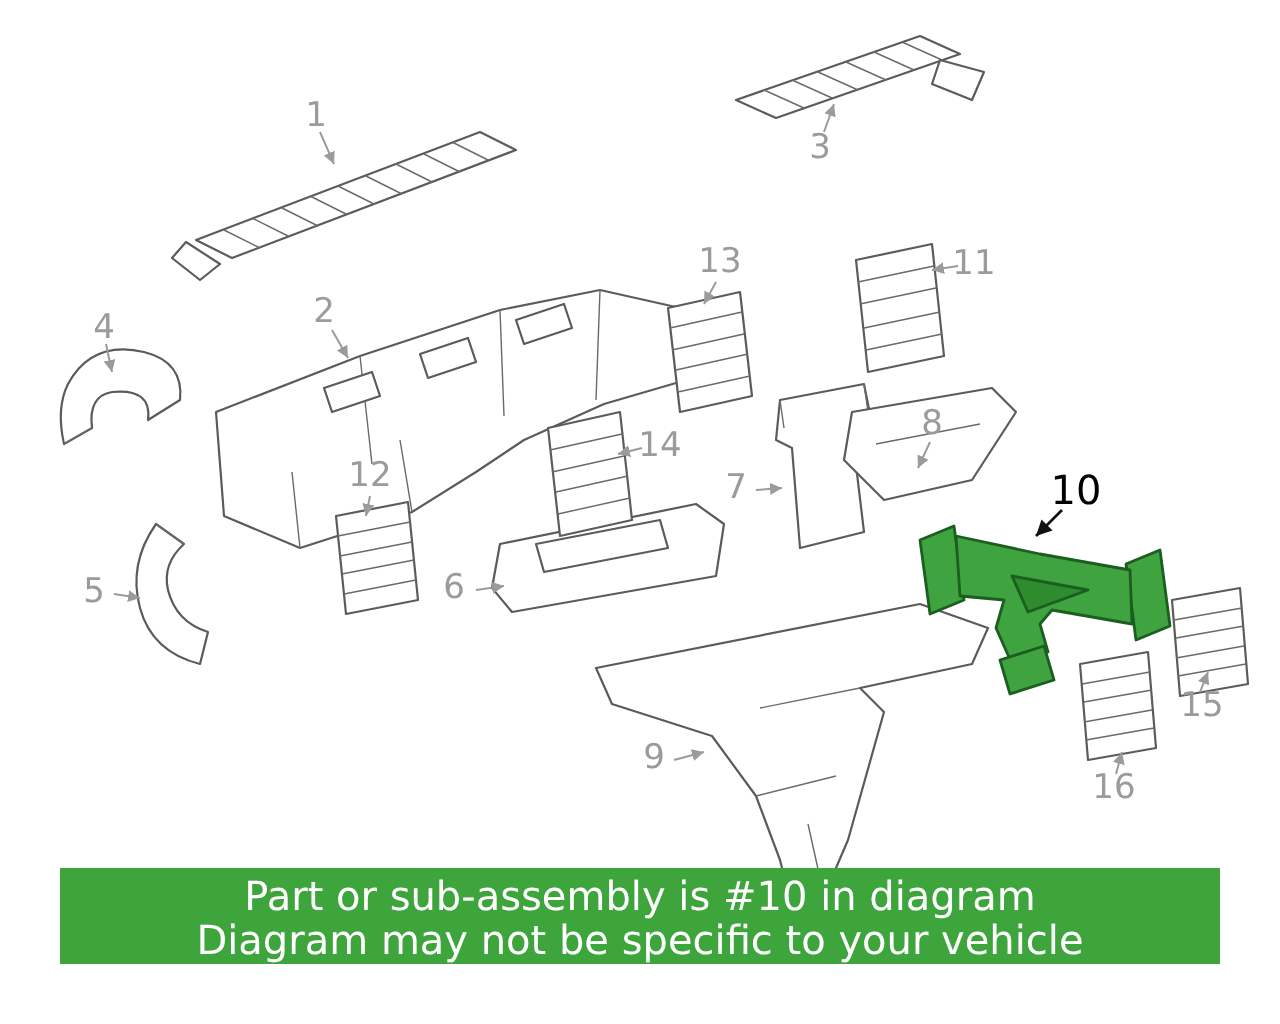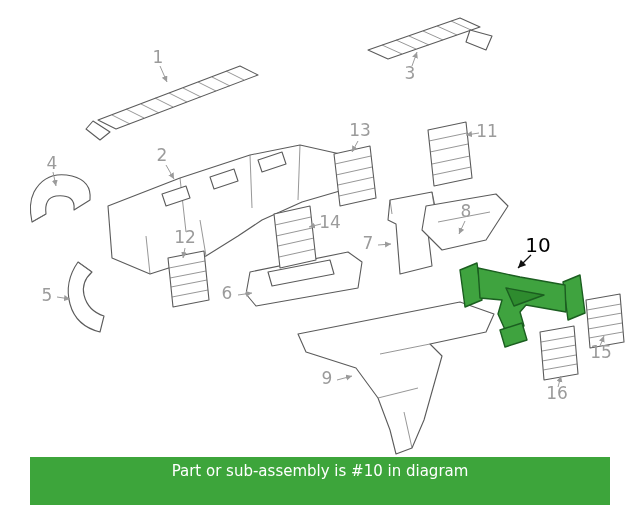--- a/index.html
+++ b/index.html
@@ -24,27 +24,27 @@
     font-size: 20px;
     font-family: "DejaVu Sans", "Liberation Sans", sans-serif;
     text-anchor: middle;
     cursor: pointer;
   }
   .part { stroke: #5b5b5b; stroke-width: 1.1; fill: #ffffff; stroke-linejoin: round; }
   .detail { stroke: #6a6a6a; stroke-width: 0.7; fill: none; }
   .banner {
     position: absolute;
     left: 30px;
-    top: 457px;
+    top: 434px;
     width: 580px;
     height: 48px;
     background: #3da53b;
     color: #ffffff;
     text-align: center;
-    font-size: 15px;
+    font-size: 20px;
     line-height: 22px;
     padding-top: 3px;
     box-sizing: border-box;
   }
 </style>
 </head>
 <body>
 
 <div class="stage">
 
@@ -178,15 +178,16 @@
     <text class="lbl" x="487" y="137">11</text>
     <text class="lbl" x="185" y="243">12</text>
     <text class="lbl" x="360" y="136">13</text>
     <text class="lbl" x="330" y="228">14</text>
     <text class="lbl" x="601" y="358">15</text>
     <text class="lbl" x="557" y="399">16</text>
   </svg>
 
   <div class="banner">
     <div>Part or sub-assembly is #10 in diagram</div>
+    <div>Diagram may not be specific to your vehicle</div>
   </div>
 
 </div>
 
 </body></html>

